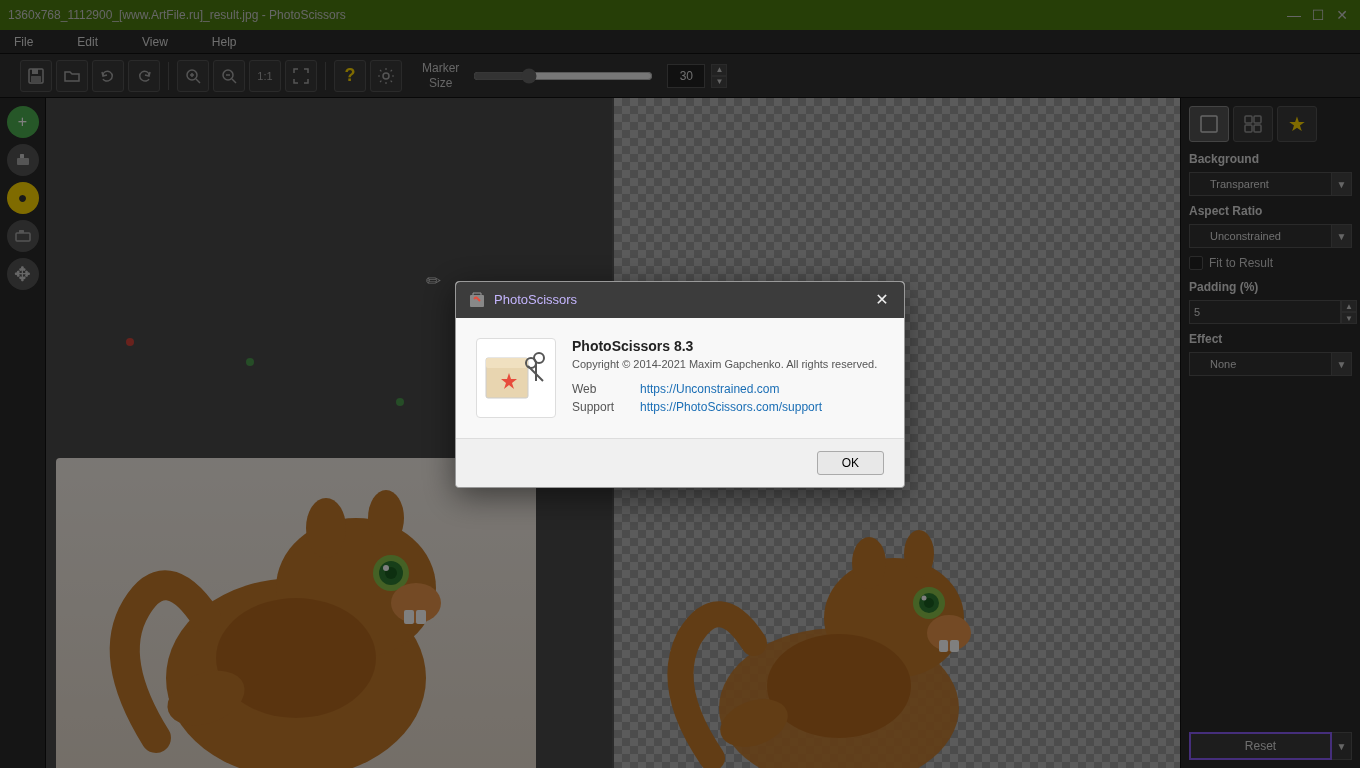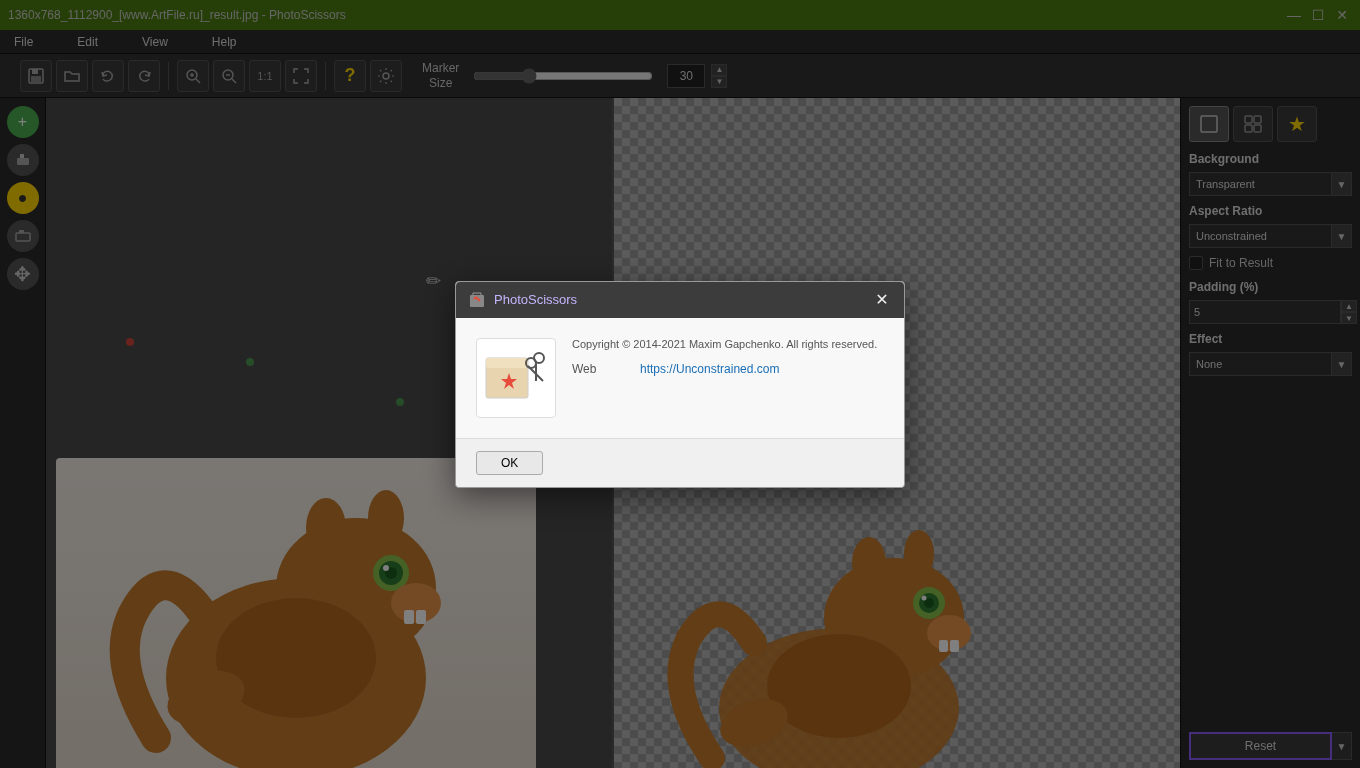--- a/index.html
+++ b/index.html
@@ -169,21 +169,21 @@
       align-items: center;
       margin-bottom: 8px;
     }
     .dropdown {
       flex: 1;
       background: #333;
       border: 1px solid #555;
       color: #ddd;
       height: 24px;
       font-size: 11px;
-      padding: 0 6px;
+      padding: 0 20px;
       appearance: none;
       -webkit-appearance: none;
     }
     .dropdown-arrow {
       width: 20px; height: 24px;
       background: #444;
       border: 1px solid #555;
       border-left: none;
       display: flex; align-items: center; justify-content: center;
       color: #ccc; font-size: 10px;
@@ -304,20 +304,21 @@
     }
     .dialog-content { flex: 1; }
     .dialog-app-name { font-size: 14px; font-weight: bold; color: #222; margin-bottom: 4px; }
     .dialog-copyright { font-size: 11px; color: #555; margin-bottom: 12px; }
     .dialog-info-row { display: flex; gap: 8px; margin-bottom: 4px; font-size: 12px; color: #444; }
     .dialog-info-label { min-width: 60px; color: #555; }
     .dialog-link { color: #1a6eb5; text-decoration: none; }
     .dialog-footer {
       padding: 12px 20px;
       display: flex;
+      justify-content: flex-end;
       background: #f0f0f0;
       border-top: 1px solid #ddd;
       border-radius: 0 0 4px 4px;
     }
     .ok-btn {
       background: #e8e8e8;
       border: 1px solid #aaa;
       padding: 4px 24px;
       font-size: 12px;
       cursor: pointer;
@@ -614,25 +615,30 @@
             <polygon points="28,30 30,36 36,36 31,40 33,46 28,42 23,46 25,40 20,36 26,36" fill="#e74c3c"></polygon>
 
             <circle cx="50" cy="20" r="5" fill="none" stroke="#555" stroke-width="2"></circle>
             <circle cx="58" cy="15" r="5" fill="none" stroke="#555" stroke-width="2"></circle>
             <line x1="47" y1="23" x2="62" y2="38" stroke="#555" stroke-width="2"></line>
             <line x1="55" y1="18" x2="55" y2="38" stroke="#555" stroke-width="2"></line>
           </svg>
         </div>
       </div>
       <div class="dialog-content">
+        <div class="dialog-app-name">PhotoScissors 8.3</div>
         <div class="dialog-copyright">Copyright © 2014-2021 Maxim Gapchenko. All rights reserved.</div>
         <div class="dialog-info-row">
           <span class="dialog-info-label">Web</span>
           <a class="dialog-link" href="#">https://Unconstrained.com</a>
         </div>
+        <div class="dialog-info-row">
+          <span class="dialog-info-label">Support</span>
+          <a class="dialog-link" href="#">https://PhotoScissors.com/support</a>
+        </div>
       </div>
     </div>
 
     <div class="dialog-footer">
       <button class="ok-btn">OK</button>
     </div>
   </div>
 </div>
 
 </body></html>

